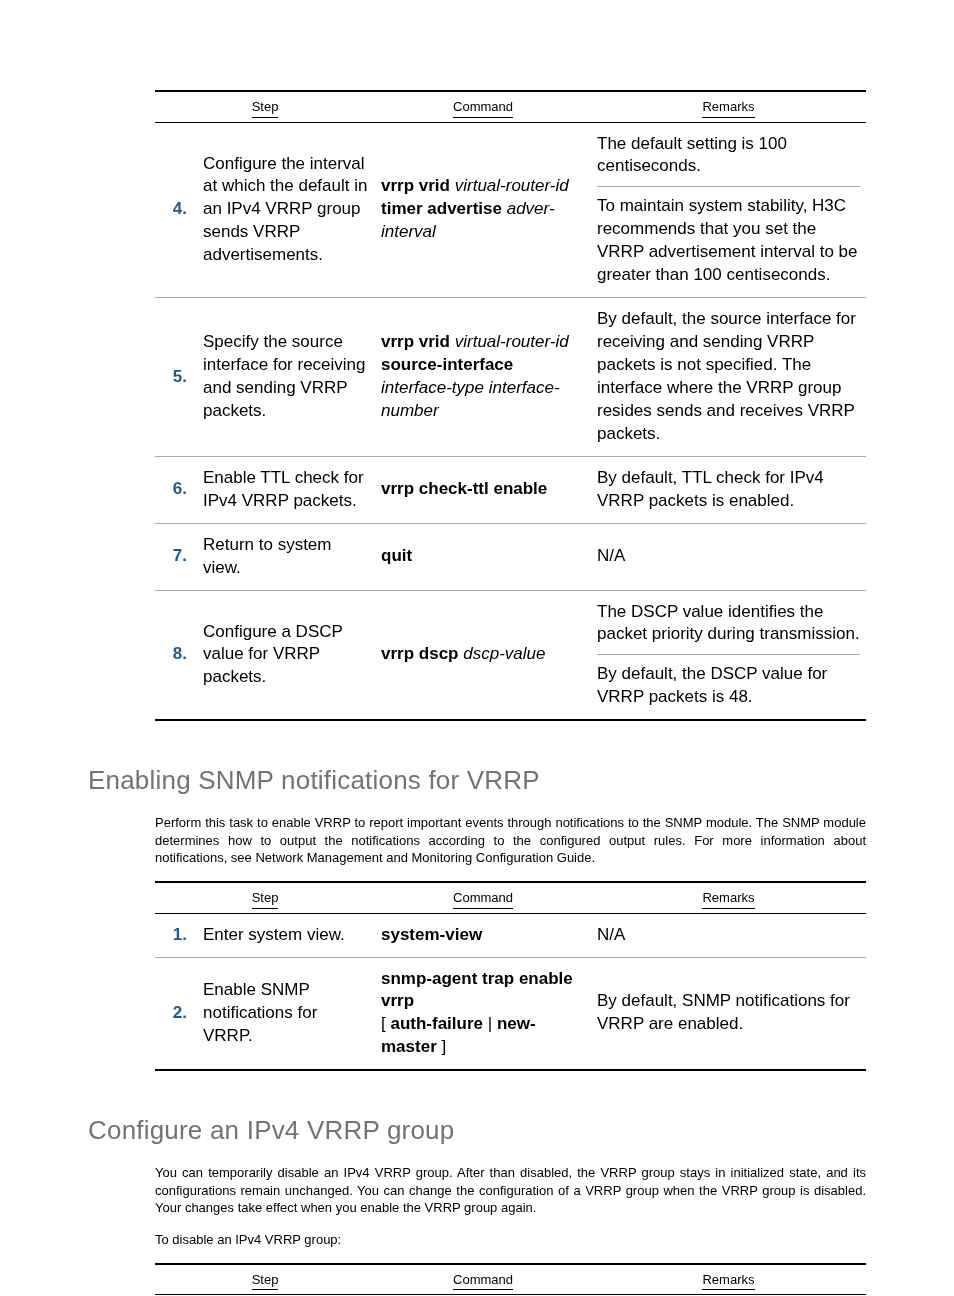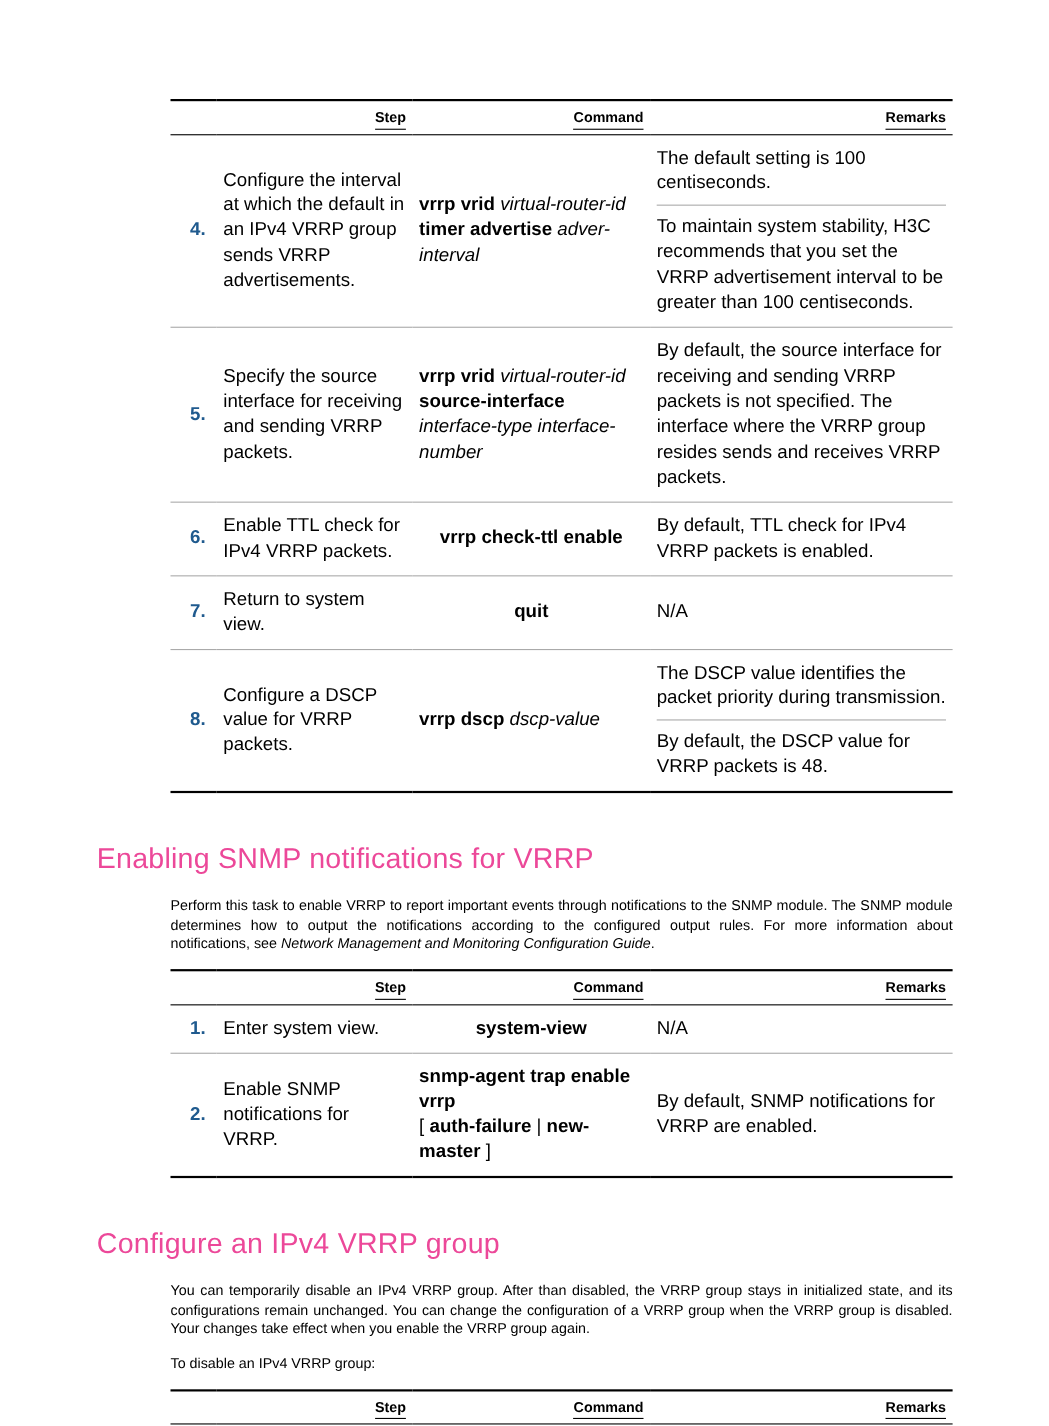--- a/index.html
+++ b/index.html
@@ -10,39 +10,39 @@
     padding: 90px 88px 40px 88px;
     width: 954px;
     box-sizing: border-box;
     line-height: 1.35;
   }
   .content-indent {
     margin-left: 67px;
   }
   h2 {
     font-weight: normal;
-    color: #ec4899;
+    color: #737373;
     font-size: 26px;
     margin: 42px 0 16px 0;
     letter-spacing: 0.2px;
   }
   p {
     margin: 0 0 14px 0;
     text-align: justify;
   }
-  .italic { font-style: italic; }
+  .italic { }
   table {
     border-collapse: collapse;
     width: 100%;
     margin-bottom: 10px;
   }
   table.top-rule { border-top: 2px solid #000; }
   thead th {
-    text-align: right;
-    font-weight: bold;
+    text-align: center;
+    font-weight: normal;
     padding: 6px 6px 4px 6px;
     border-bottom: 1.5px solid #000;
     font-size: 13px;
     vertical-align: bottom;
   }
   thead th .underline {
     border-bottom: 1px solid #000;
     padding-bottom: 1px;
     display: inline-block;
   }
@@ -56,21 +56,21 @@
   .stepnum {
     color: #1f5a8e;
     font-weight: bold;
     text-align: right;
     padding-right: 10px;
     width: 26px;
   }
   .col-step-desc { width: 178px; }
   .col-cmd { width: 216px; }
   .col-remarks { }
-  .bold { font-weight: bold; text-align: center; }
+  .bold { font-weight: bold; }
   .cmd-italic { font-style: italic; }
   .inner-div {
     border-top: 1px solid #aaa;
     margin-top: 8px;
     padding-top: 8px;
   }
   .page-num {
     text-align: right;
     font-size: 12px;
     margin-top: 36px;

